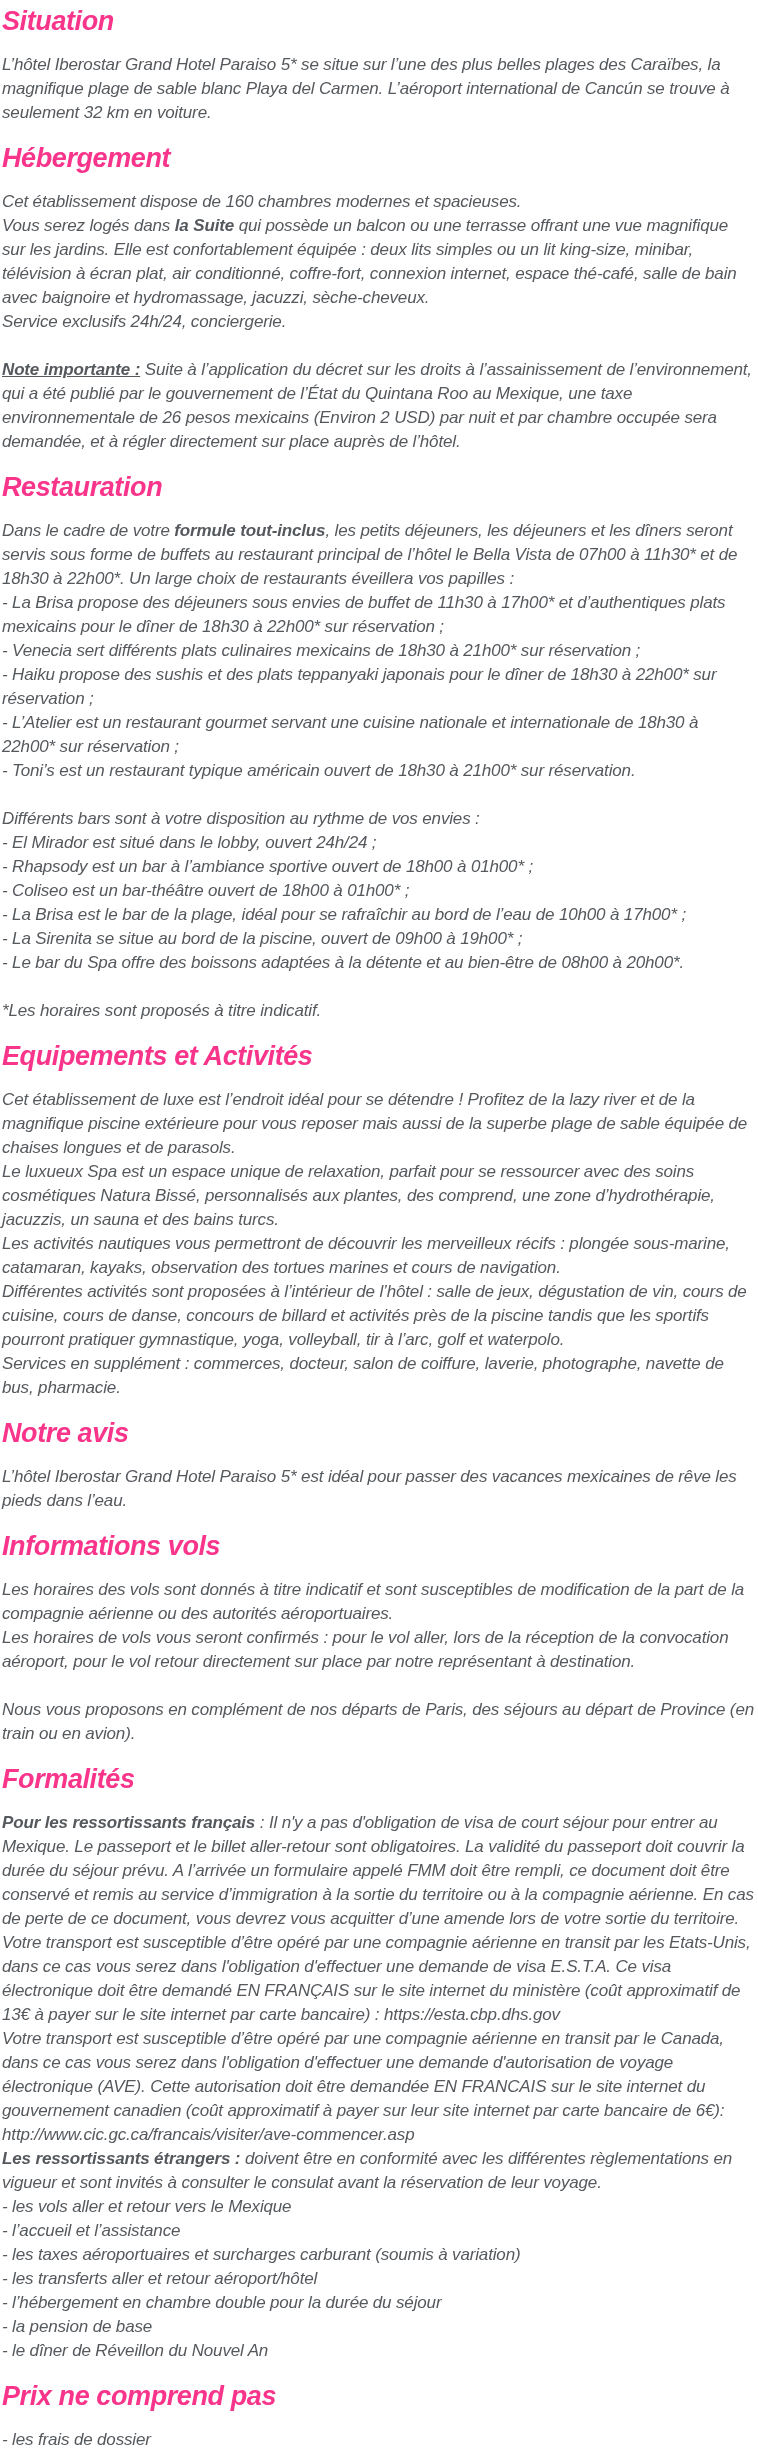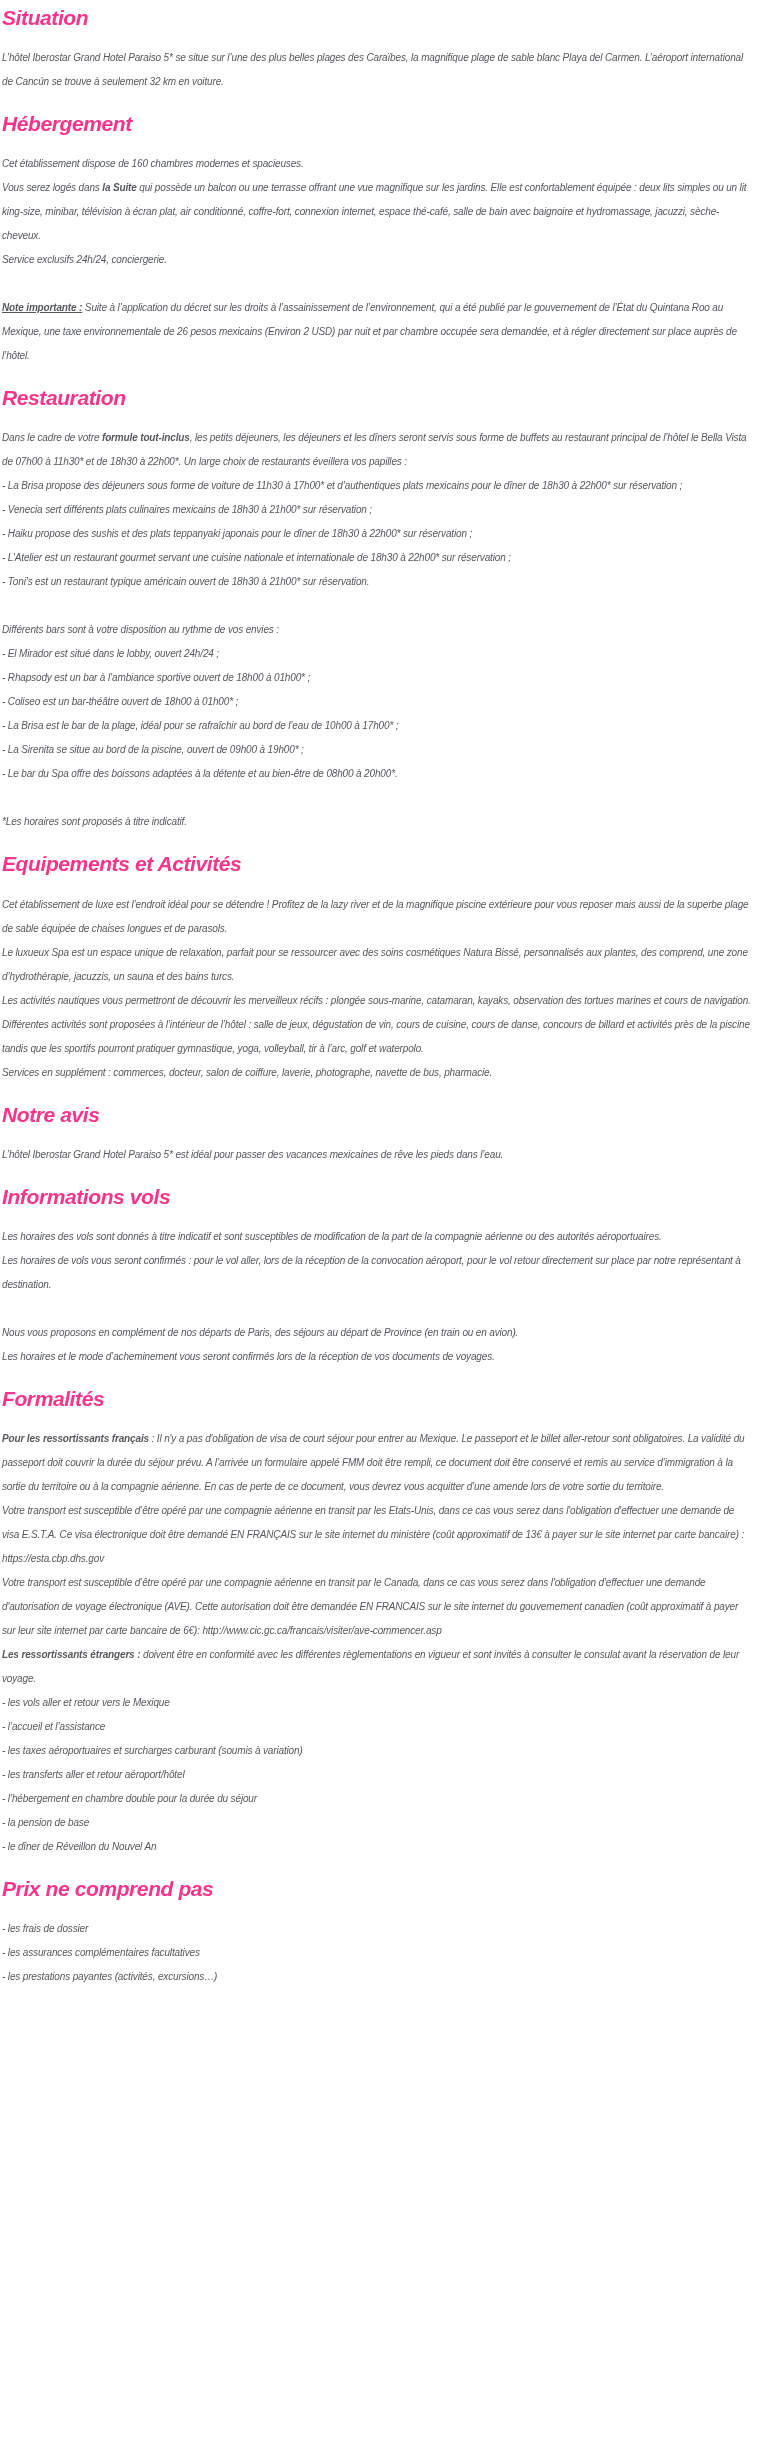--- a/index.html
+++ b/index.html
@@ -13,31 +13,31 @@
     width:758px;
     font-family:"Liberation Sans",sans-serif;
     font-style:italic;
     color:var(--body-color);
     -webkit-font-smoothing:antialiased;
   }
   main{padding:2px 4px 28px 2px;}
   section{display:block;}
   h2{
     color:var(--heading-color);
-    font-size:21px;
+    font-size:27px;
     font-weight:700;
     font-style:italic;
     letter-spacing:-0.4px;
     margin:18px 0 16px 0;
     line-height:1.15;
   }
   section:first-child h2{margin-top:4px;}
   p{
     margin:0;
-    font-size:10px;
+    font-size:17px;
     line-height:24px;
     letter-spacing:-0.15px;
   }
   .spacer{height:24px;}
   .bold{font-weight:700;}
   .underline{text-decoration:underline;}
 </style>
 </head>
 <body>
 
@@ -50,21 +50,21 @@
       <h2>Hébergement</h2>
       <p><span>Cet établissement dispose de 160 chambres modernes et spacieuses.</span></p>
       <p><span>Vous serez logés dans </span><span class="bold">la Suite</span><span> qui possède un balcon ou une terrasse offrant une vue magnifique sur les jardins. Elle est confortablement équipée : deux lits simples ou un lit king-size, minibar, télévision à écran plat, air conditionné, coffre-fort, connexion internet, espace thé-café, salle de bain avec baignoire et hydromassage, jacuzzi, sèche-cheveux.</span></p>
       <p><span>Service exclusifs 24h/24, conciergerie.</span></p>
       <div class="spacer"></div>
       <p><span class="bold underline">Note importante :</span><span> Suite à l’application du décret sur les droits à l’assainissement de l’environnement, qui a été publié par le gouvernement de l’État du Quintana Roo au Mexique, une taxe environnementale de 26 pesos mexicains (Environ 2 USD) par nuit et par chambre occupée sera demandée, et à régler directement sur place auprès de l’hôtel.</span></p>
     </section>
     <section>
       <h2>Restauration</h2>
       <p><span>Dans le cadre de votre </span><span class="bold">formule tout-inclus</span><span>, les petits déjeuners, les déjeuners et les dîners seront servis sous forme de buffets au restaurant principal de l’hôtel le Bella Vista de 07h00 à 11h30* et de 18h30 à 22h00*. Un large choix de restaurants éveillera vos papilles :</span></p>
-      <p><span>- La Brisa propose des déjeuners sous forme de voiture de 11h30 à 17h00* et d’authentiques plats mexicains pour le dîner de 18h30 à 22h00* sur réservation ;</span></p>
+      <p><span>- La Brisa propose des déjeuners sous envies de buffet de 11h30 à 17h00* et d’authentiques plats mexicains pour le dîner de 18h30 à 22h00* sur réservation ;</span></p>
       <p><span>- Venecia sert différents plats culinaires mexicains de 18h30 à 21h00* sur réservation ;</span></p>
       <p><span>- Haiku propose des sushis et des plats teppanyaki japonais pour le dîner de 18h30 à 22h00* sur réservation ;</span></p>
       <p><span>- L’Atelier est un restaurant gourmet servant une cuisine nationale et internationale de 18h30 à 22h00* sur réservation ;</span></p>
       <p><span>- Toni’s est un restaurant typique américain ouvert de 18h30 à 21h00* sur réservation.</span></p>
       <div class="spacer"></div>
       <p><span>Différents bars sont à votre disposition au rythme de vos envies :</span></p>
       <p><span>- El Mirador est situé dans le lobby, ouvert 24h/24 ;</span></p>
       <p><span>- Rhapsody est un bar à l’ambiance sportive ouvert de 18h00 à 01h00* ;</span></p>
       <p><span>- Coliseo est un bar-théâtre ouvert de 18h00 à 01h00* ;</span></p>
       <p><span>- La Brisa est le bar de la plage, idéal pour se rafraîchir au bord de l’eau de 10h00 à 17h00* ;</span></p>
@@ -84,21 +84,20 @@
     <section>
       <h2>Notre avis</h2>
       <p><span>L’hôtel Iberostar Grand Hotel Paraiso 5* est idéal pour passer des vacances mexicaines de rêve les pieds dans l’eau.</span></p>
     </section>
     <section>
       <h2>Informations vols</h2>
       <p><span>Les horaires des vols sont donnés à titre indicatif et sont susceptibles de modification de la part de la compagnie aérienne ou des autorités aéroportuaires.</span></p>
       <p><span>Les horaires de vols vous seront confirmés : pour le vol aller, lors de la réception de la convocation aéroport, pour le vol retour directement sur place par notre représentant à destination.</span></p>
       <div class="spacer"></div>
       <p><span>Nous vous proposons en complément de nos départs de Paris, des séjours au départ de Province (en train ou en avion).</span></p>
-      <p><span>Les horaires et le mode d’acheminement vous seront confirmés lors de la réception de vos documents de voyages.</span></p>
     </section>
     <section>
       <h2>Formalités</h2>
       <p><span class="bold">Pour les ressortissants français</span><span> : Il n'y a pas d'obligation de visa de court séjour pour entrer au Mexique. Le passeport et le billet aller-retour sont obligatoires. La validité du passeport doit couvrir la durée du séjour prévu. A l’arrivée un formulaire appelé FMM doit être rempli, ce document doit être conservé et remis au service d’immigration à la sortie du territoire ou à la compagnie aérienne. En cas de perte de ce document, vous devrez vous acquitter d’une amende lors de votre sortie du territoire.</span></p>
       <p><span>Votre transport est susceptible d’être opéré par une compagnie aérienne en transit par les Etats-Unis, dans ce cas vous serez dans l'obligation d'effectuer une demande de visa E.S.T.A. Ce visa électronique doit être demandé EN FRANÇAIS sur le site internet du ministère (coût approximatif de 13€ à payer sur le site internet par carte bancaire) : https://esta.cbp.dhs.gov</span></p>
       <p><span>Votre transport est susceptible d’être opéré par une compagnie aérienne en transit par le Canada, dans ce cas vous serez dans l'obligation d'effectuer une demande d'autorisation de voyage électronique (AVE). Cette autorisation doit être demandée EN FRANCAIS sur le site internet du gouvernement canadien (coût approximatif à payer sur leur site internet par carte bancaire de 6€): http://www.cic.gc.ca/francais/visiter/ave-commencer.asp</span></p>
       <p><span class="bold">Les ressortissants étrangers :</span><span> doivent être en conformité avec les différentes règlementations en vigueur et sont invités à consulter le consulat avant la réservation de leur voyage.</span></p>
     </section>
     <section>
       <p><span>- les vols aller et retour vers le Mexique</span></p>

